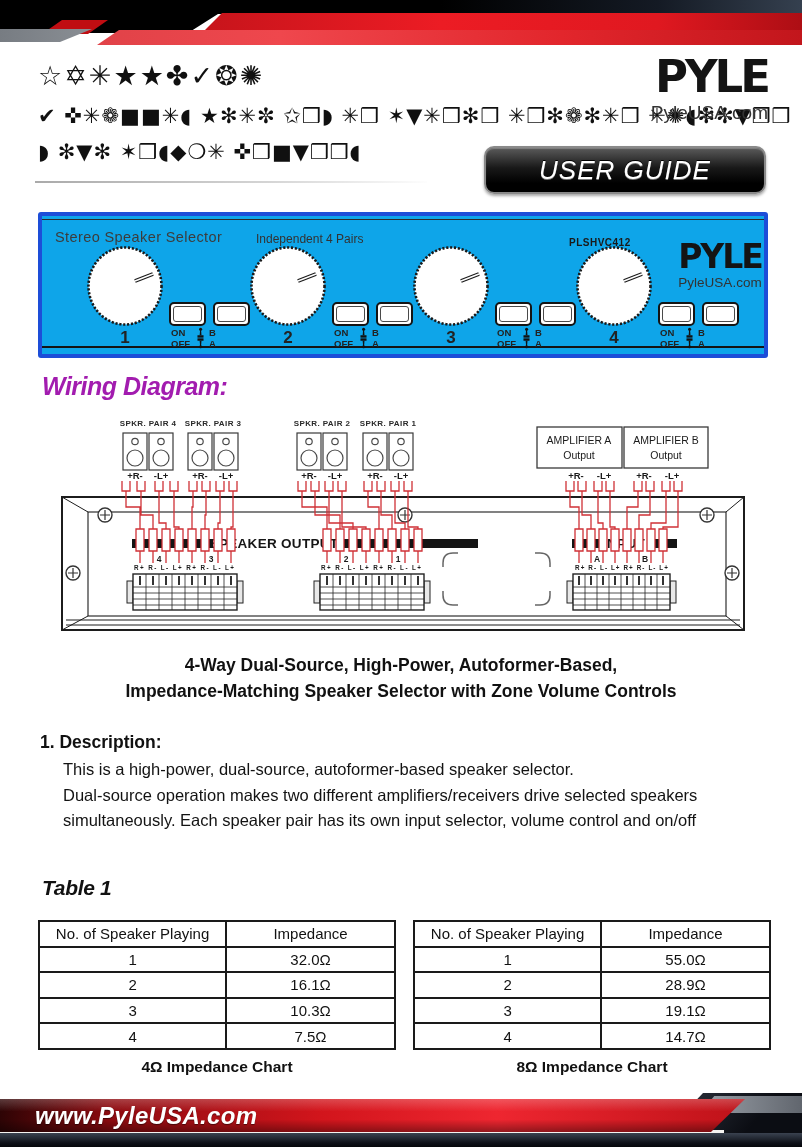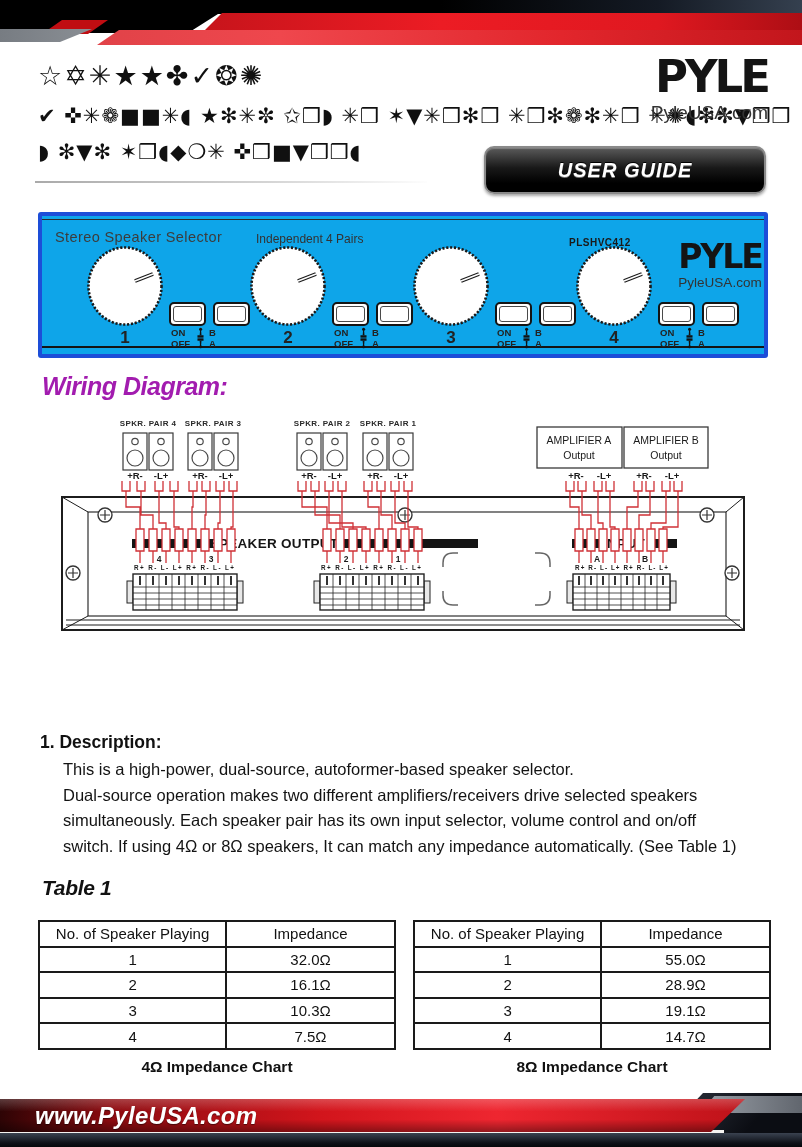--- a/index.html
+++ b/index.html
@@ -31,22 +31,22 @@
   .hdr-rule{left:35px;top:181px;width:392px;height:2px;
     background:linear-gradient(90deg,#aaa,#d5d5d5 60%,#fdfdfd);}
   .brandbox{left:598px;top:54px;width:170px;text-align:right;}
   .brand-pyle{font-family:"DejaVu Sans",sans-serif;font-weight:bold;font-size:45px;
     letter-spacing:-3px;line-height:1;color:#141414;}
   .brand-site{font-size:19px;color:#333;margin-top:3px;letter-spacing:0;}
   .badge{left:484px;top:146px;width:278px;height:44px;border-radius:10px;
     background:linear-gradient(180deg,#5a5a5a,#191919 45%,#000 80%);
     border:2px solid #8a8a8a;box-shadow:0 2px 3px rgba(0,0,0,.35), inset 0 1px 1px rgba(255,255,255,.25);
     text-align:center;}
-  .badge span{display:inline-block;line-height:44px;font-style:italic;font-weight:bold;
-    font-size:20px;letter-spacing:1px;color:#fff;
+  .badge span{display:inline-block;line-height:44px;font-style:italic;font-weight:normal;
+    font-size:26px;letter-spacing:1px;color:#fff;
     text-shadow:0 -1px 0 #000,0 1px 0 #777;}
 
   
   .panel{left:38px;top:212px;width:722px;height:138px;border:4px solid #1d4ed8;border-radius:3px;background:#0ea5e9;}
   .panel-topline{left:0;right:0;top:3px;height:0;border-top:1.5px solid #2a2a2a;}
   .panel-botline{left:0;right:0;bottom:6px;height:0;border-top:2px solid #141414;}
   .p-title{left:13px;top:13px;font-size:14.5px;color:#3c3c3c;letter-spacing:.4px;}
   .p-sub{left:214px;top:16px;font-size:12px;color:#333;}
   .p-model{left:527px;top:21px;font-size:10px;font-weight:bold;letter-spacing:.5px;color:#1a1a1a;}
   .p-brand{left:626px;top:24px;width:104px;text-align:center;}
@@ -417,27 +417,30 @@
     <g stroke="#cf3136" stroke-width="1.3" fill="none">
       <path d="M536 68V78H544V68M540 78V94H549V116M549 138V150M548 68V78H556V68M552 78V102H561V116M561 138V150M564 68V78H572V68M568 78V110H573V116M573 138V150M576 68V78H584V68M580 78V114H585V116M585 138V150"></path>
       <path d="M545 116h8v22h-8zM557 116h8v22h-8zM569 116h8v22h-8zM581 116h8v22h-8z" fill="#fff"></path>
     </g>
     <g stroke="#cf3136" stroke-width="1.3" fill="none">
       <path d="M604 68V78H612V68M608 78V94H597V116M597 138V150M616 68V78H624V68M620 78V102H609V116M609 138V150M632 68V78H640V68M636 78V110H621V116M621 138V150M644 68V78H652V68M648 78V114H633V116M633 138V150"></path>
       <path d="M593 116h8v22h-8zM605 116h8v22h-8zM617 116h8v22h-8zM629 116h8v22h-8z" fill="#fff"></path>
     </g>
   </svg>
 
+  <div class="abs title-c">
+    <div>4-Way Dual-Source, High-Power, Autoformer-Based,</div>
+    <div>Impedance-Matching Speaker Selector with Zone Volume Controls</div>
+  </div>
 
   <div class="abs desc-h">1. Description:</div>
   <div class="abs desc">
     <div>This is a high-power, dual-source, autoformer-based speaker selector.</div>
     <div>Dual-source operation makes two different amplifiers/receivers drive selected speakers</div>
     <div>simultaneously. Each speaker pair has its own input selector, volume control and on/off</div>
-    <div>switch. If using 4Ω or 8Ω speakers, It can match any impedance automatically. (See Table 1)</div>
   </div>
 
   <div class="abs tbl-h">Table 1</div>
 
   <table class="imp" style="left:38px;top:920px;">
     <tbody>
         <tr>
       <th class="c1">No. of Speaker Playing</th>
       <th>Impedance</th>
     </tr>

